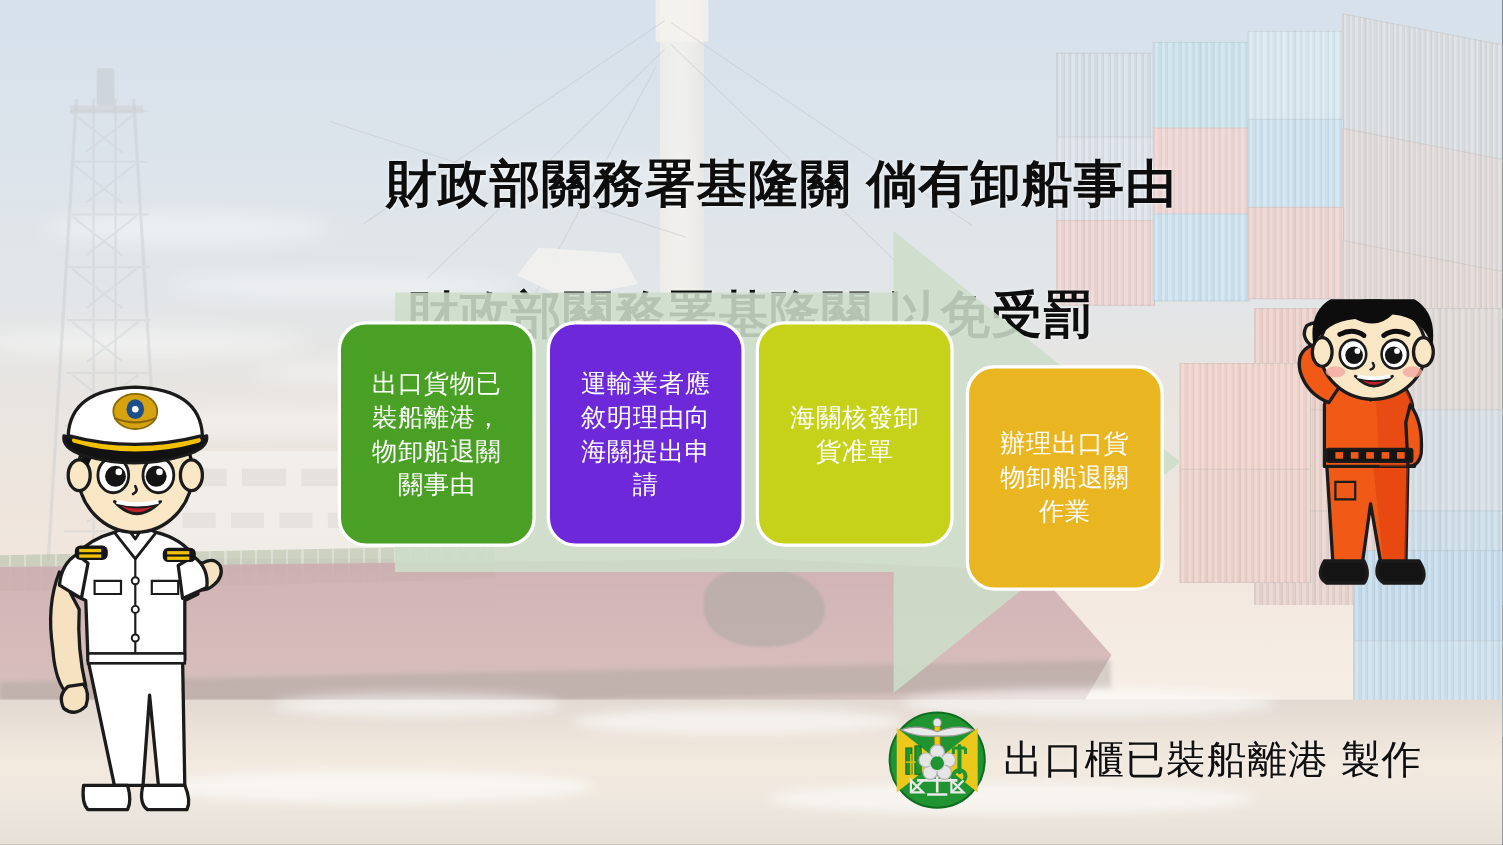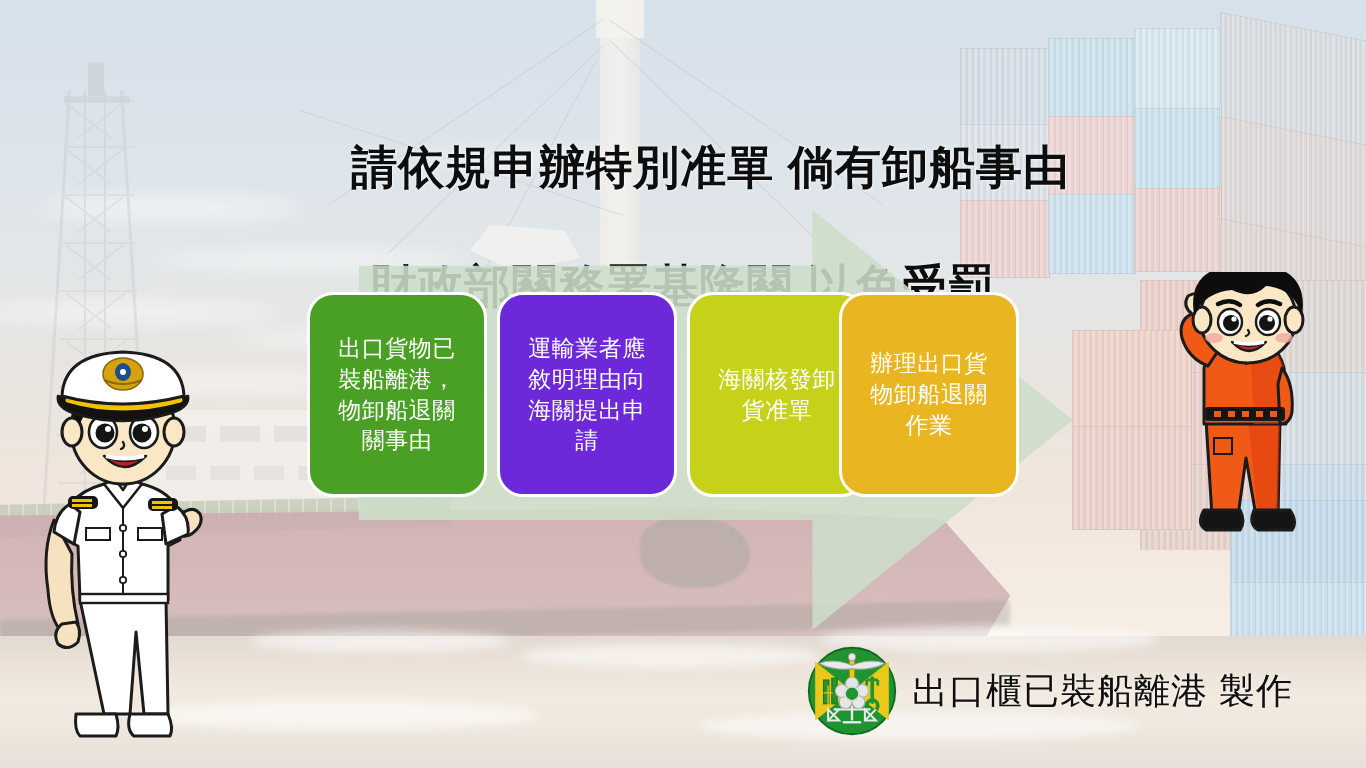--- a/index.html
+++ b/index.html
@@ -249,21 +249,21 @@
     font-size: 23px;
     line-height: 1.34;
     text-align: center;
     font-weight: normal;
     letter-spacing: .5px;
   }
   .box .txt { display: block; padding: 0 12px; white-space: pre-line; }
   #box1 { left: 307px; background: #4aa025; }
   #box2 { left: 497px; background: #6d28d9; }
   #box3 { left: 687px; background: #c6d21a; }
-  #box4 { left: 839px; background: #e9b520; }
+  #box4 { left: 878px; background: #e9b520; margin-top: 40px; }
 
   
   .mascot { position: absolute; }
 
   
   .footer {
     position: absolute;
     left: 806px; top: 645px;
     display: flex;
     align-items: center;
@@ -393,21 +393,21 @@
   <div class="water"></div>
   <div class="foam" style="left:250px; top:630px; width:260px; height:22px;"></div>
   <div class="foam" style="left:520px; top:644px; width:300px; height:24px;"></div>
   <div class="foam" style="left:820px; top:626px; width:340px; height:26px;"></div>
   <div class="foam" style="left:140px; top:700px; width:400px; height:30px;"></div>
   <div class="foam" style="left:700px; top:712px; width:440px; height:28px;"></div>
 
   <div class="bg-wash"></div>
 
   <div class="title">
-    <span>請依規申辦特別准單 倘有卸船事由</span>
+    <span>財政部關務署基隆關 倘有卸船事由</span>
     <span class="l2">財政部關務署基隆關 以免受罰</span>
   </div>
 
   <div class="arrow"></div>
 
   <div class="box" id="box1">
     <span class="txt">出口貨物已
 裝船離港，
 物卸船退關
 關事由</span>

